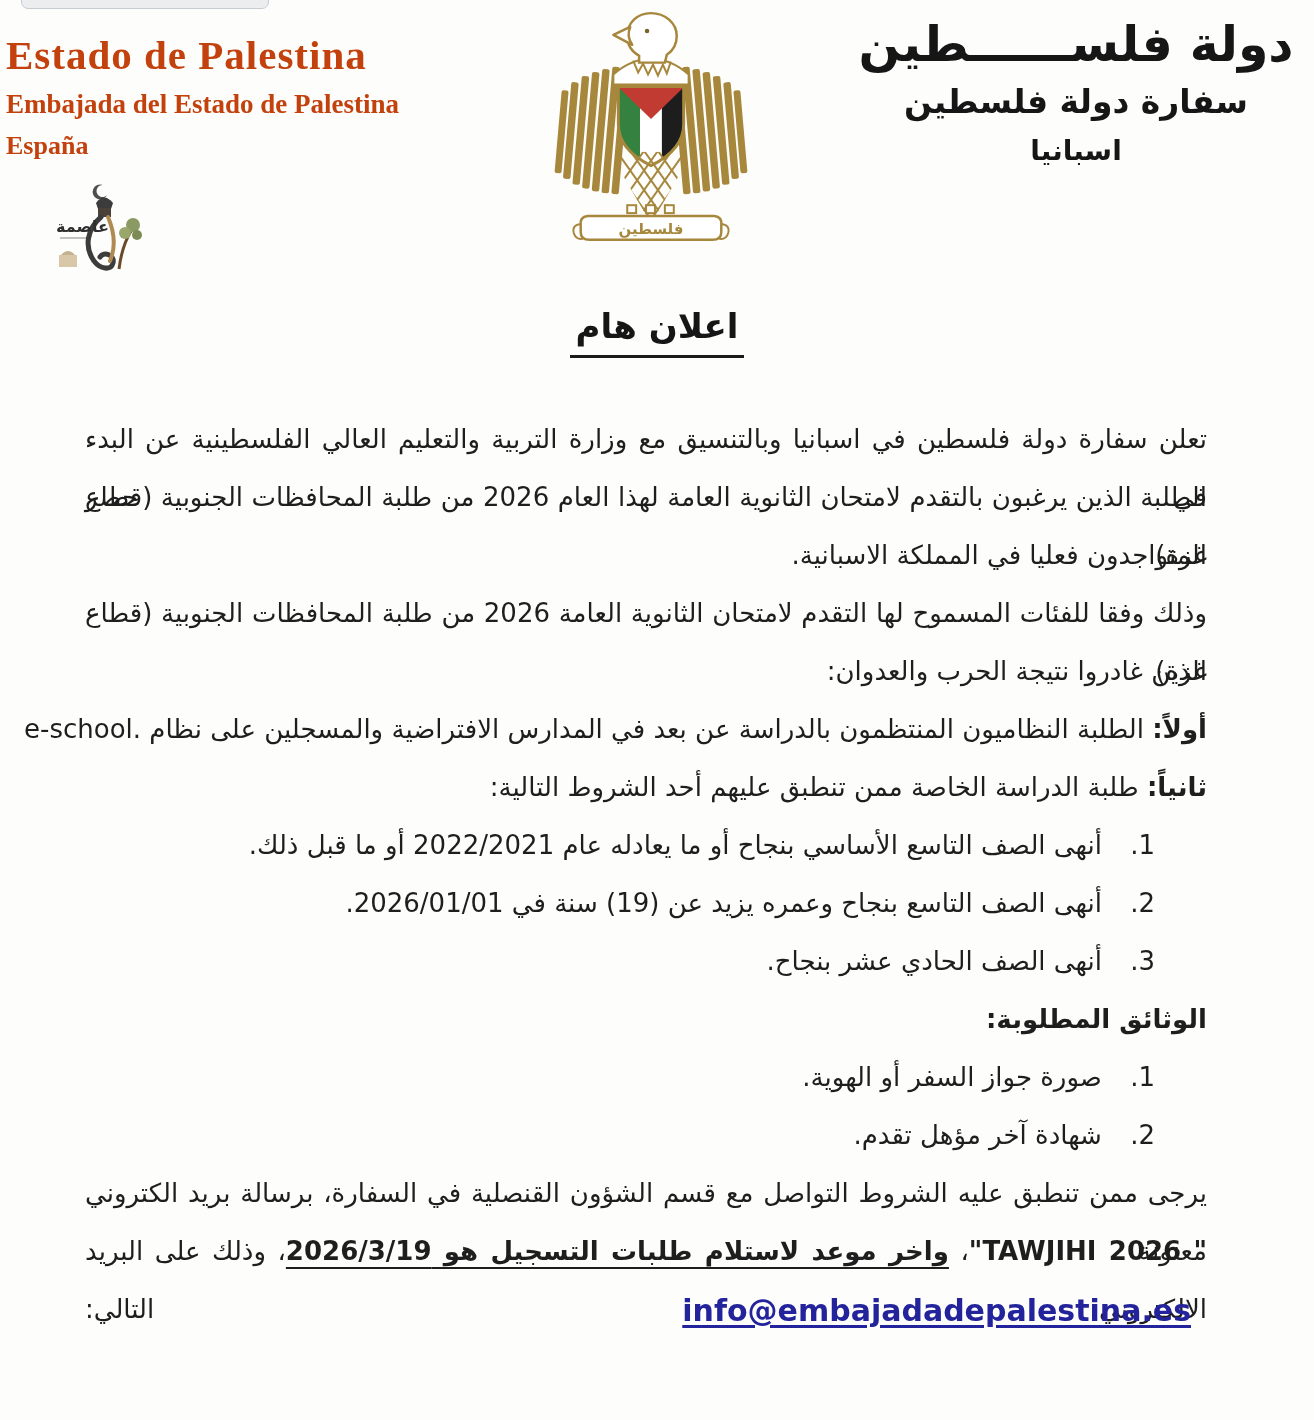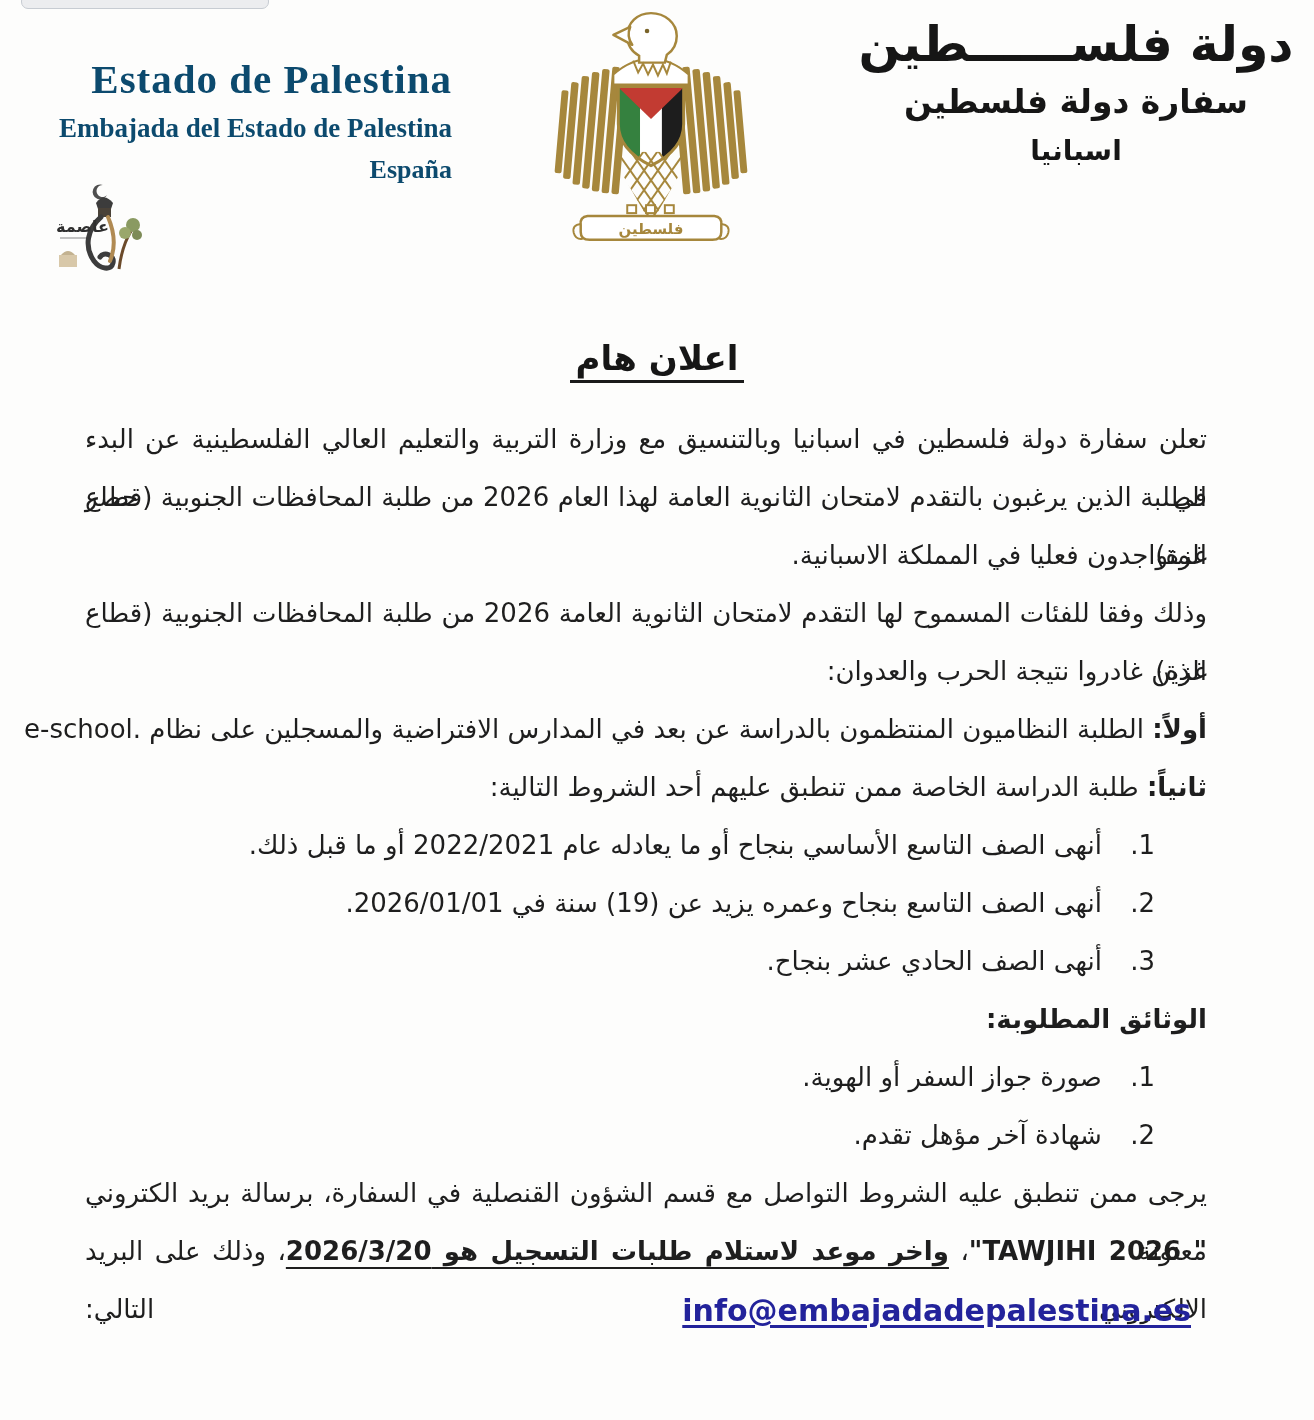--- a/index.html
+++ b/index.html
@@ -14,22 +14,22 @@
   #page{position:absolute;inset:0;}
 
   
   .artifact{
     position:absolute;left:21px;top:-6px;width:246px;height:13px;
     background:#ecedef;border:1px solid #c7ccd2;border-radius:7px;
   }
 
   
   .hdr-left{
-    position:absolute;left:6px;top:56px;width:446px;text-align:right;
-    font-family:"Liberation Serif",serif;font-weight:bold;color:#0c4a6e;
+    position:absolute;left:6px;top:32px;width:446px;text-align:left;
+    font-family:"Liberation Serif",serif;font-weight:bold;color:#c2410c;
   }
   .hdr-left .l1{font-size:41px;line-height:46px;letter-spacing:1px;}
   .hdr-left .l2{font-size:27px;line-height:40px;margin-top:6px;}
   .hdr-left .l3{font-size:26px;line-height:36px;margin-top:4px;}
 
   .logo{position:absolute;left:56px;top:180px;width:90px;height:98px;}
 
   .emblem{position:absolute;left:552px;top:4px;width:198px;height:242px;}
 
   .hdr-right{
@@ -37,21 +37,21 @@
     direction:rtl;font-weight:bold;color:#161616;
   }
   .hdr-right .r1{font-size:49px;line-height:62px;}
   .hdr-right .r2{font-size:33px;line-height:52px;}
   .hdr-right .r3{font-size:28px;line-height:46px;letter-spacing:2px;}
 
   
   .title-wrap{position:absolute;top:306px;left:0;width:100%;text-align:center;}
   .title-wrap span{
     display:inline-block;font-size:34px;font-weight:bold;color:#161616;
-    padding:0 6px 2px 6px;border-bottom:3px solid #1a1a1a;margin-top:32px;
+    padding:0 6px 9px 6px;border-bottom:3px solid #1a1a1a;
   }
 
   
   .doc-body{
     position:absolute;left:85px;top:410px;width:1122px;
     direction:rtl;font-size:26px;color:#1e1e1e;
   }
   .line{height:58px;line-height:58px;text-align:right;white-space:nowrap;}
   .line.stretch{white-space:normal;text-align:justify;text-align-last:justify;}
   .b{font-weight:bold;}
@@ -211,21 +211,21 @@
       <span>صورة جواز السفر أو الهوية.</span>
     </div>
     <div class="line li">
       <span class="num" dir="ltr">.2</span>
       <span>شهادة آخر مؤهل تقدم.</span>
     </div>
 
     <div class="line stretch">يرجى ممن تنطبق عليه الشروط التواصل مع قسم الشؤون القنصلية في السفارة، برسالة بريد الكتروني معنونة</div>
 
     <div class="line stretch">
-      <span class="b">" TAWJIHI 2026"</span><span>، </span><span class="b u">واخر موعد لاستلام طلبات التسجيل هو 2026/3/20</span><span>، وذلك على البريد الالكتروني التالي:</span>
+      <span class="b">" TAWJIHI 2026"</span><span>، </span><span class="b u">واخر موعد لاستلام طلبات التسجيل هو 2026/3/19</span><span>، وذلك على البريد الالكتروني التالي:</span>
     </div>
 
     <div class="email-line">
       <a>info@embajadadepalestina.es</a>
     </div>
 
   </div>
 </div>
 
 </body></html>

